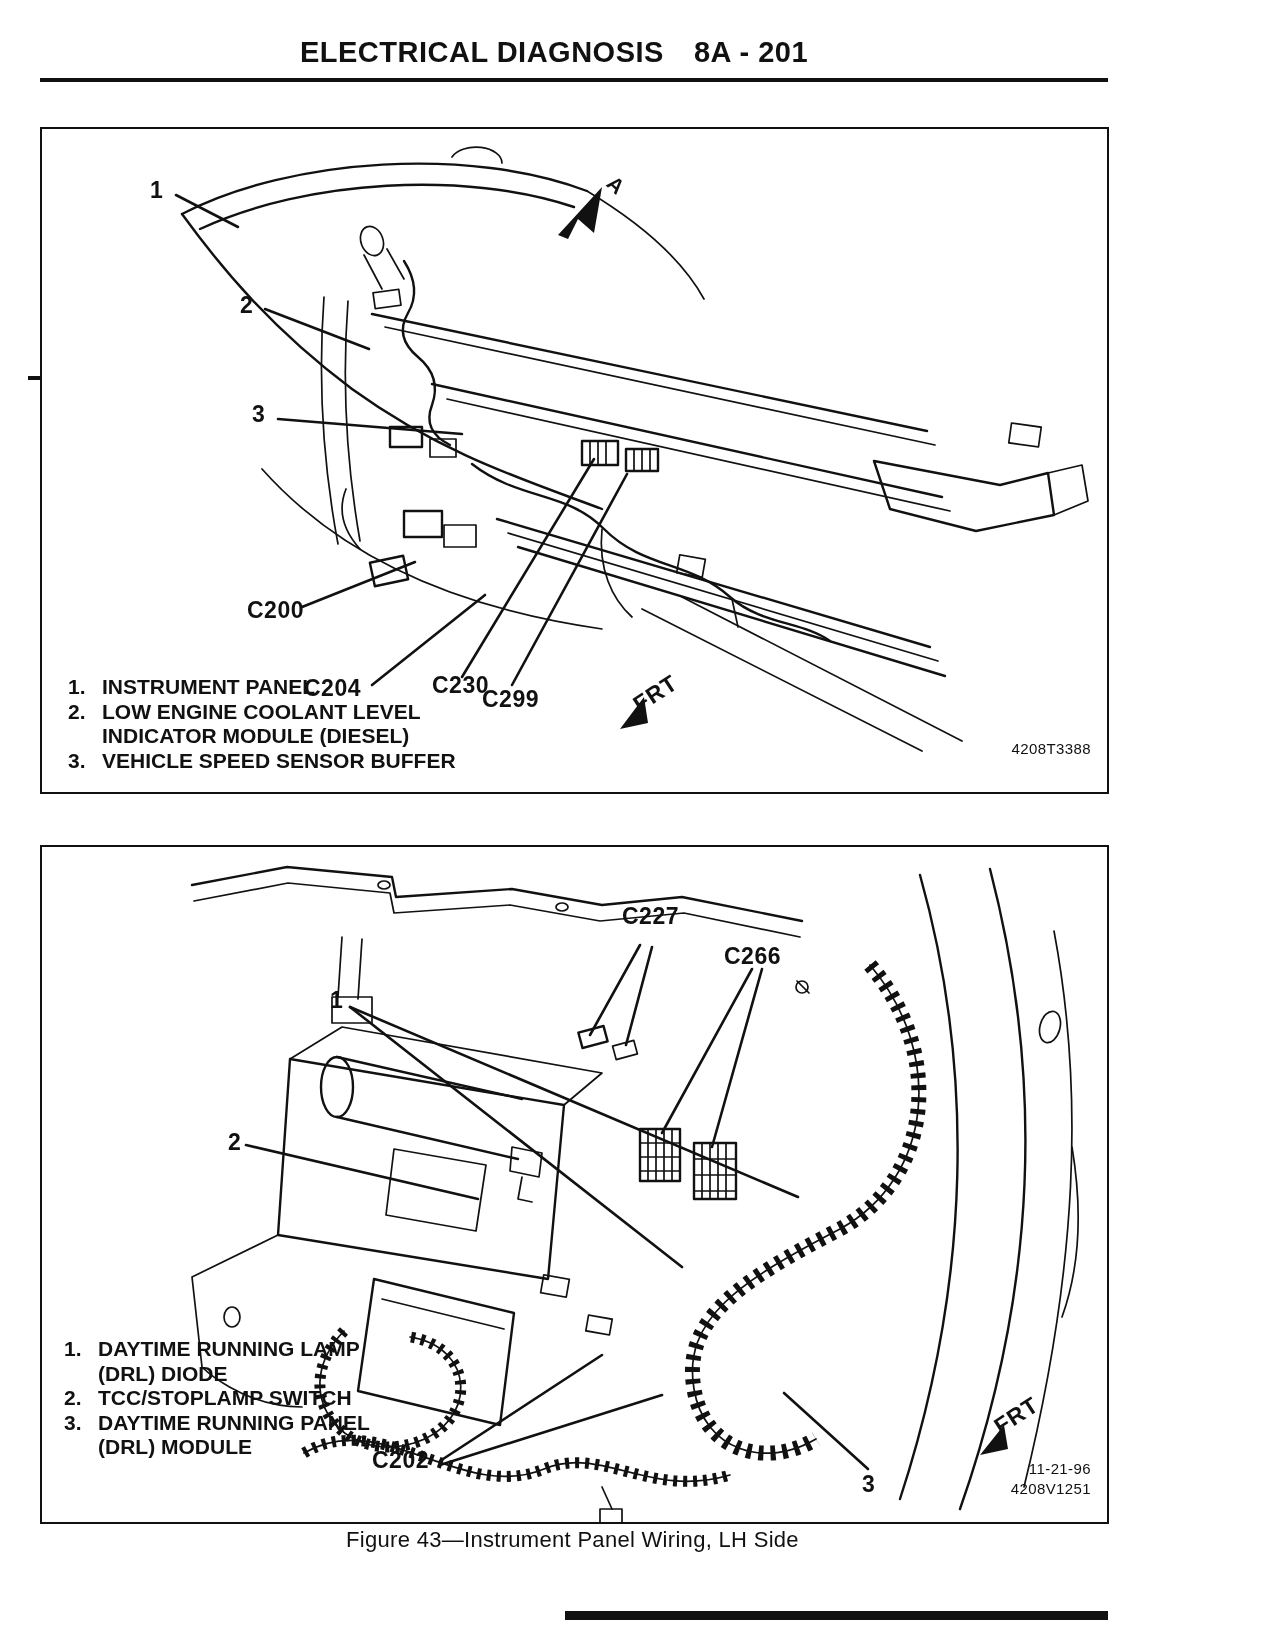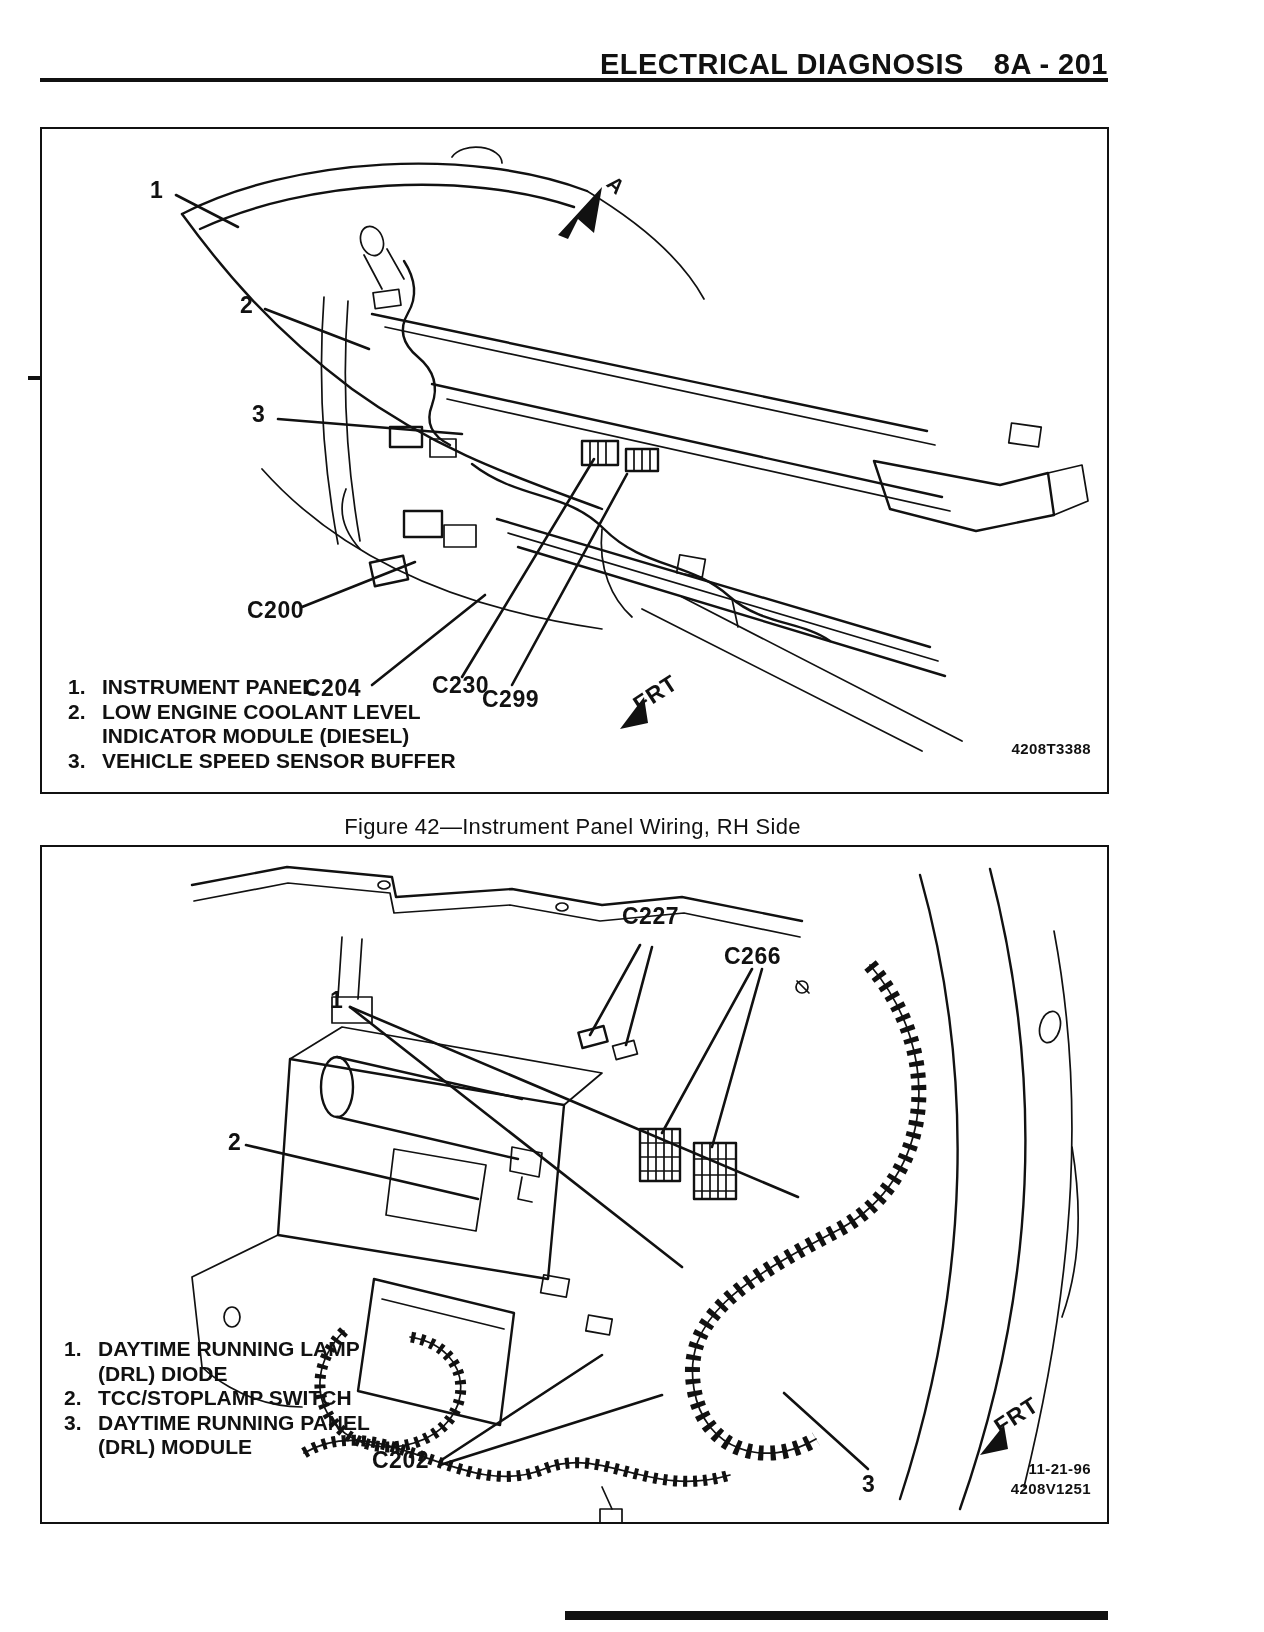--- a/index.html
+++ b/index.html
@@ -4,23 +4,22 @@
 <style>
   html,body{margin:0;padding:0;background:#e8e8e8;}
   .page{
     position:relative;width:1264px;height:1632px;margin:0 auto;
     background:#ffffff;color:#111;
     font-family:"Liberation Sans", sans-serif;
     overflow:hidden;
   }
   .header{
     position:absolute;top:36px;left:0;width:1108px;
-    text-align:right;font-weight:bold;font-size:29px;letter-spacing:.5px;
+    text-align:center;font-weight:bold;font-size:29px;letter-spacing:.5px;
     white-space:nowrap;
-    margin-top:12px;
   }
   .header .page-no{margin-left:30px;}
   .rule{position:absolute;background:#111;}
   .header-rule{left:40px;top:78px;width:1068px;height:4px;}
   .figure-box{
     position:absolute;border:2.5px solid #111;background:#fff;
   }
   #fig42-box{left:40px;top:127px;width:1065px;height:663px;}
   #fig43-box{left:40px;top:845px;width:1065px;height:675px;}
   svg.art{position:absolute;left:0;top:0;width:100%;height:100%;}
@@ -33,21 +32,21 @@
     position:absolute;font-weight:bold;font-size:23px;letter-spacing:.5px;
     white-space:nowrap;
   }
   .legend{position:absolute;font-weight:bold;font-size:21px;line-height:1.17;}
   .legend-row{display:flex;}
   .legend-num{flex:0 0 34px;}
   .legend-text{flex:1;}
   #fig42-legend{left:26px;top:546px;width:462px;}
   #fig43-legend{left:22px;top:490px;width:318px;}
   .fig-code{
-    position:absolute;font-weight:bold;font-size:15px;letter-spacing:.4px;
+    position:absolute;font-weight:normal;font-size:15px;letter-spacing:.4px;
     text-align:right;line-height:1.35;white-space:nowrap;
   }
   #fig42-code{right:16px;top:610px;}
   #fig43-code{right:16px;top:612px;}
   .frt{
     position:absolute;font-weight:bold;font-size:23px;letter-spacing:1px;
     transform:rotate(-33deg);transform-origin:left bottom;white-space:nowrap;
   }
   #fig42-frt{left:601px;top:562px;}
   #fig43-frt{left:962px;top:566px;}
@@ -160,21 +159,20 @@
       </div>
       <div class="legend-row">
         <span class="legend-num">3.</span>
         <span class="legend-text">VEHICLE SPEED SENSOR BUFFER</span>
       </div>
     </div>
 
     <div class="fig-code" id="fig42-code">4208T3388</div>
   </div>
 
-  <div class="caption" id="caption-42">Figure 42—Instrument Panel Wiring, RH Side</div>
 
   <div class="figure-box" id="fig43-box">
     <svg class="art" viewBox="0 0 1065 675" aria-hidden="true">
 
       <path class="s" d="M150,38 L245,20 L350,30 L354,50 L470,42 L560,58 L640,50 L760,74"></path>
       <path class="s thin" d="M152,54 L246,36 L348,46 L352,66 L468,58 L558,74 L642,66 L758,90"></path>
       <ellipse class="s thin" cx="342" cy="38" rx="6" ry="4"></ellipse>
       <ellipse class="s thin" cx="520" cy="60" rx="6" ry="4"></ellipse>
       <circle class="s thin" cx="760" cy="140" r="6"></circle>
       <path class="s thin" d="M755,134 l12,12"></path>
@@ -261,15 +259,16 @@
         <span class="legend-text">DAYTIME RUNNING PANEL (DRL) MODULE</span>
       </div>
     </div>
 
     <div class="fig-code" id="fig43-code">
       <div>11-21-96</div>
       <div>4208V1251</div>
     </div>
   </div>
 
+  <div class="caption" id="caption-43">Figure 43—Instrument Panel Wiring, LH Side</div>
 
   <div class="rule footer-bar"></div>
 </div>
 
 </body></html>

